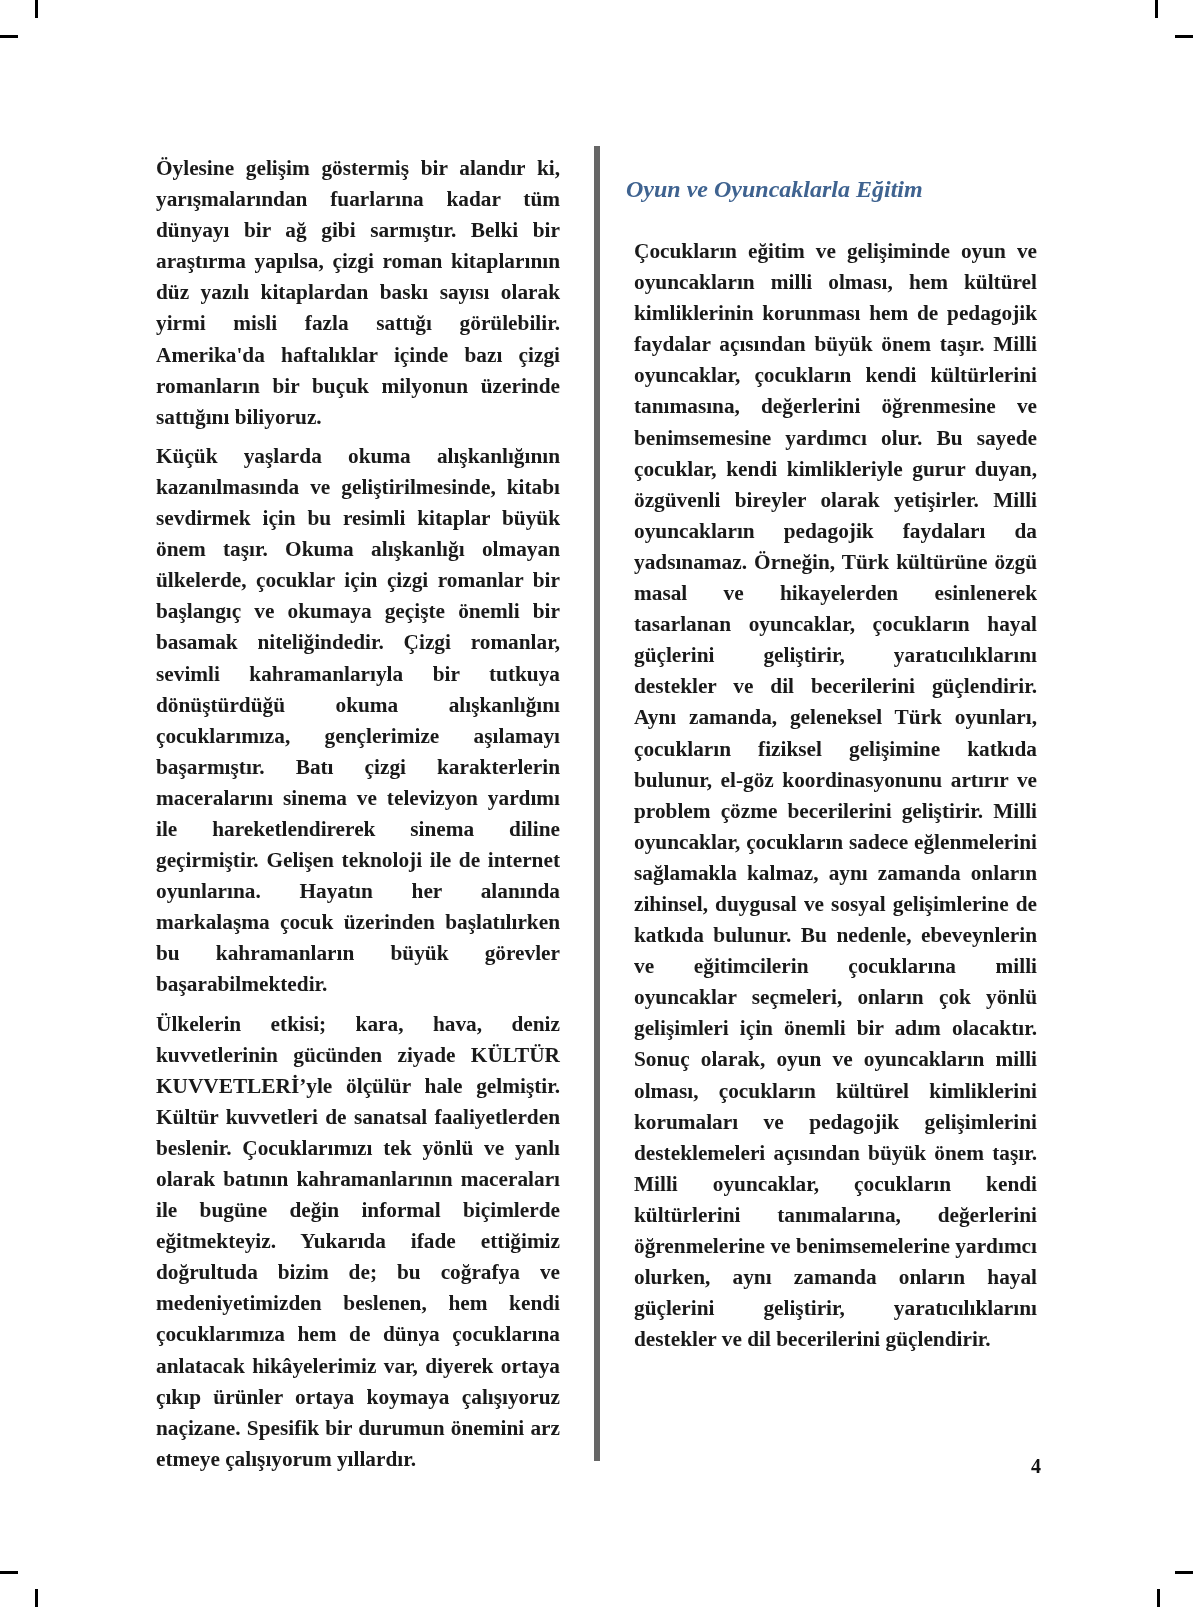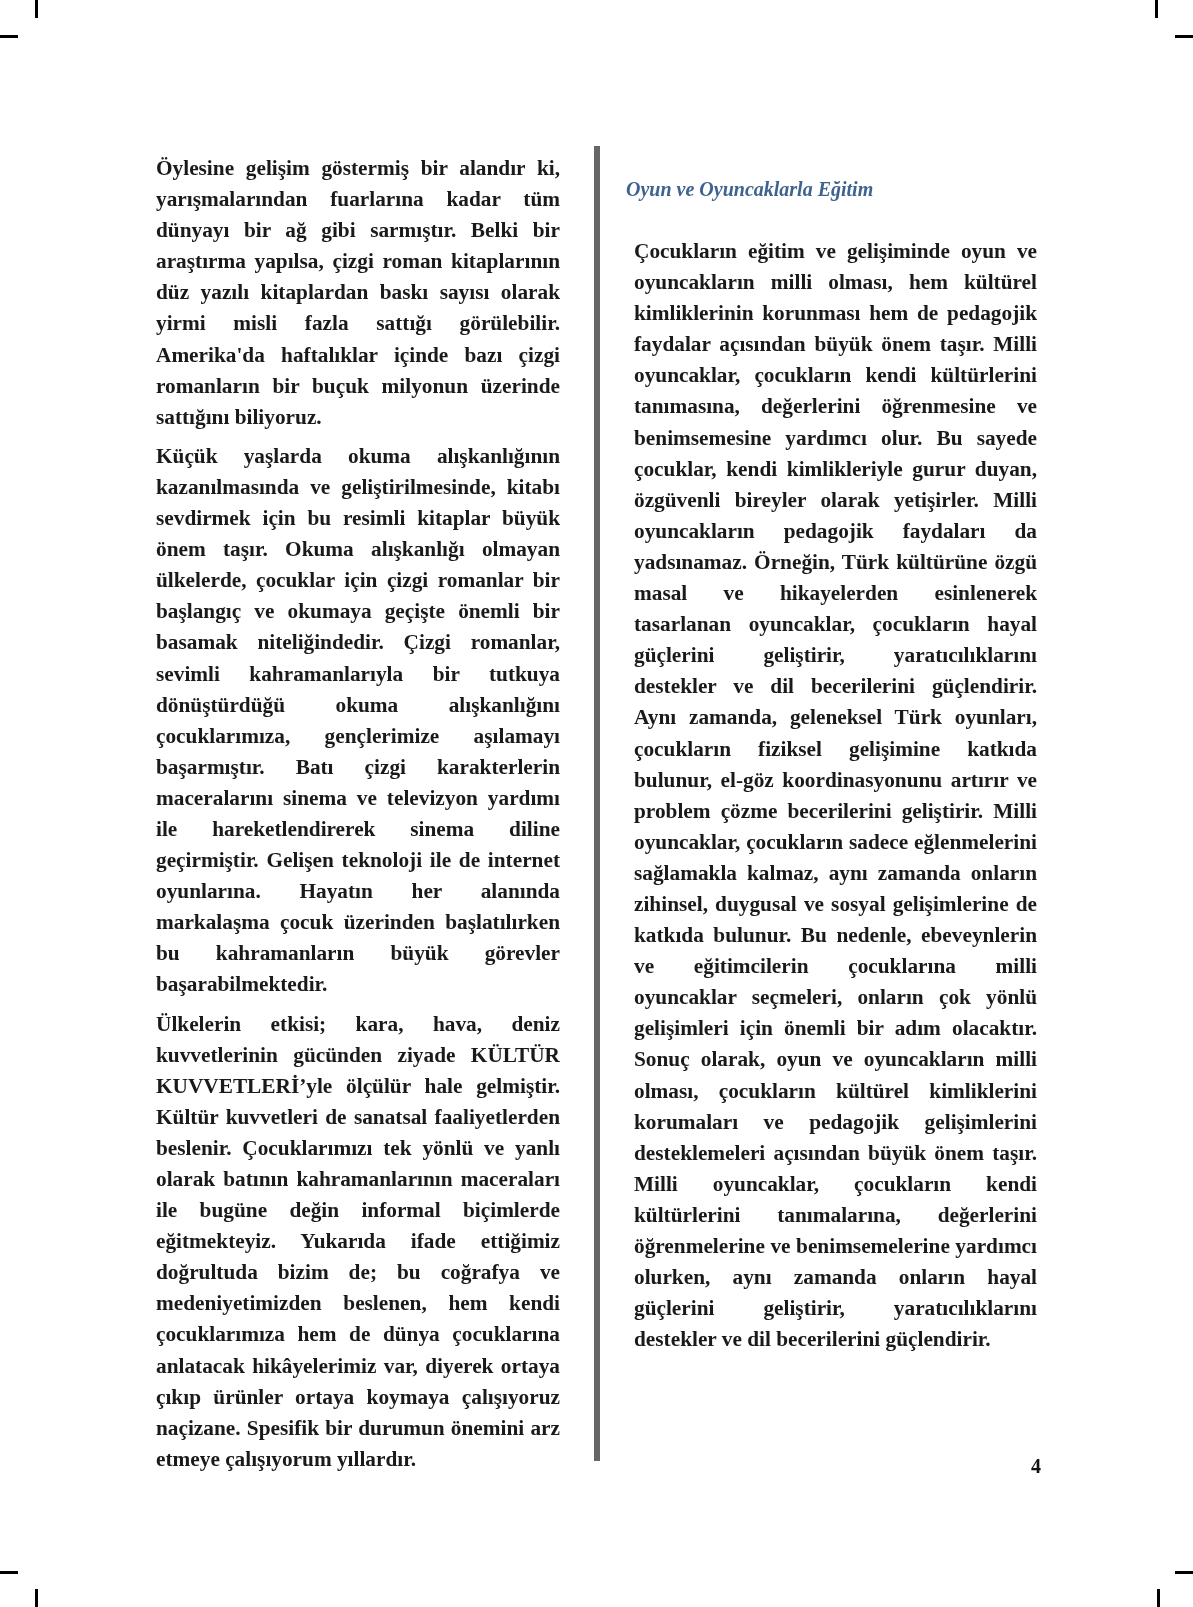--- a/index.html
+++ b/index.html
@@ -4,21 +4,21 @@
 <style>
   html, body { margin:0; padding:0; background:#ffffff; }
   body { width:1193px; height:1607px; position:relative; overflow:hidden; }
   .crop { position:absolute; background:#000; }
   .page-text { font-family:"Liberation Serif", "DejaVu Serif", serif; color:#1a1a1a; font-size:21.3px; line-height:31.1px; }
   .col { position:absolute; text-align:justify; hyphens:none; }
   .col-left { left:148px; top:145px; width:420px; }
   .col-right { left:626px; top:145px; width:419px; }
   .col p { margin:8px; text-align-last:left;font-weight:bold; }
   .divider { position:absolute; left:594px; top:146px; width:6px; height:1315px; background:#666666; }
-  .heading { font-family:"Liberation Serif", "DejaVu Serif", serif; font-style:italic; font-weight:bold; font-size:20px; color:#3f6390; margin:0; line-height:34px; }
+  .heading { font-family:"Liberation Serif", "DejaVu Serif", serif; font-style:italic; font-weight:bold; font-size:24px; color:#3f6390; margin:0; line-height:34px; }
   .right-intro { margin:0; }
   .heading-wrap { margin-top:27px; margin-bottom:30px; }
   .page-number { position:absolute; left:1031px; top:1455px; font-family:"Liberation Serif", "DejaVu Serif", serif; font-weight:bold; font-size:20px; color:#111; }
 </style>
 </head>
 <body>
 
 <div class="crop" style="left:35px; top:0; width:3px; height:18px;"></div>
 <div class="crop" style="left:0; top:35px; width:18px; height:3px;"></div>
 <div class="crop" style="left:1155px; top:0; width:3px; height:18px;"></div>

